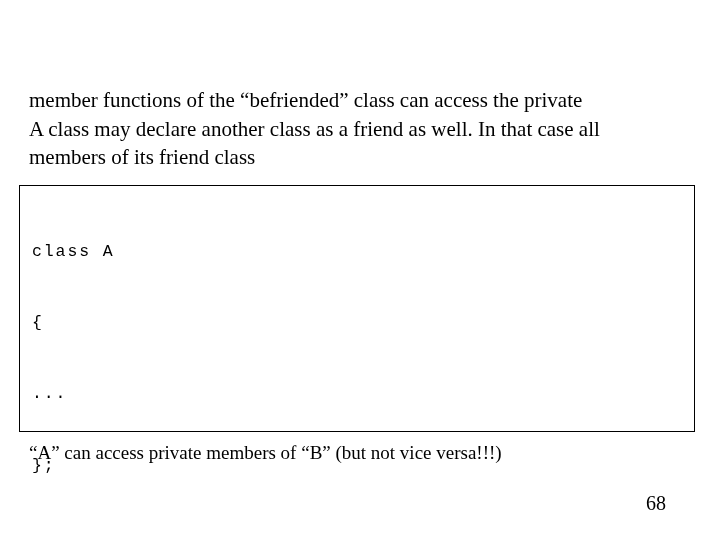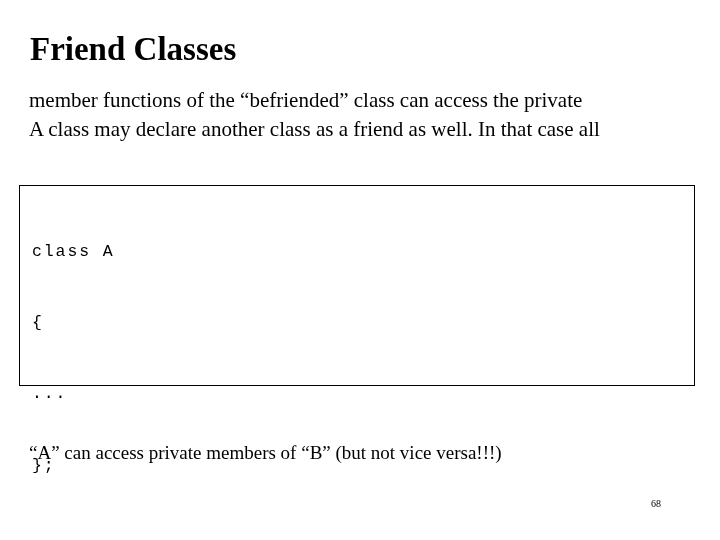--- a/index.html
+++ b/index.html
@@ -42,21 +42,21 @@
   }
   .body-text .line {
     display: block;
     white-space: nowrap;
   }
   .code-box {
     position: absolute;
     left: 19px;
     top: 185px;
     width: 676px;
-    height: 201px;
+    height: 247px;
     box-sizing: border-box;
     border: 1.4px solid #000000;
     background: transparent;
   }
   .code-block {
     position: absolute;
     left: 12px;
     top: 6px;
     font-family: "Liberation Mono", "DejaVu Sans Mono", monospace;
     font-size: 16.5px;
@@ -77,34 +77,34 @@
     font-size: 19px;
     line-height: 26px;
     white-space: nowrap;
   }
   .page-number {
     position: absolute;
     left: 640px;
     top: 494px;
     width: 32px;
     text-align: center;
-    font-size: 10px;
+    font-size: 20px;
     line-height: 19px;
   }
 </style>
 </head>
 <body>
 
 <div class="slide">
 
-  <div class="slide-title">Friend Classes</div>
 
   <div class="body-text">
     <span class="line">member functions of the “befriended” class can access the private</span>
     <span class="line">A class may declare another class as a friend as well. In that case all</span>
+    <span class="line">members of its friend class</span>
   </div>
 
   <div class="code-box">
     <div class="code-block">
       <span class="code-line">class A</span>
       <span class="code-line">{</span>
       <span class="code-line">...</span>
       <span class="code-line">};</span>
       <span class="code-line"></span>
       

